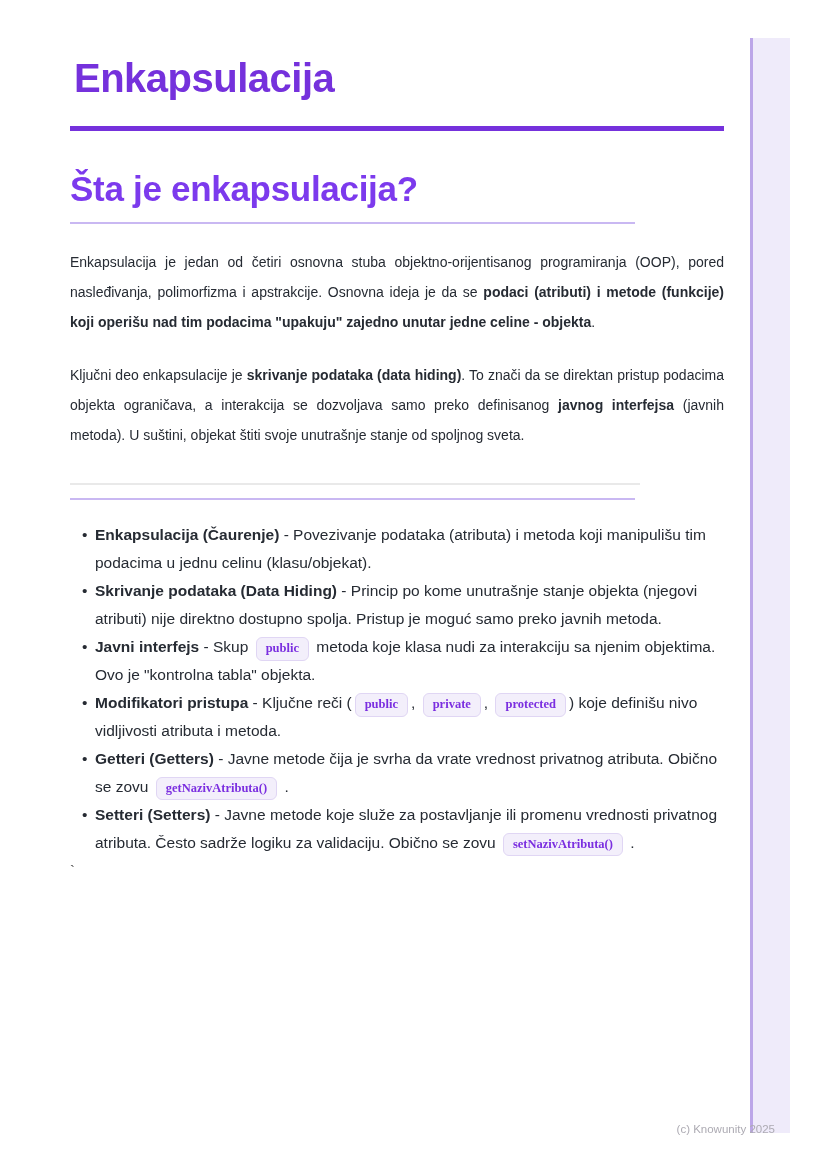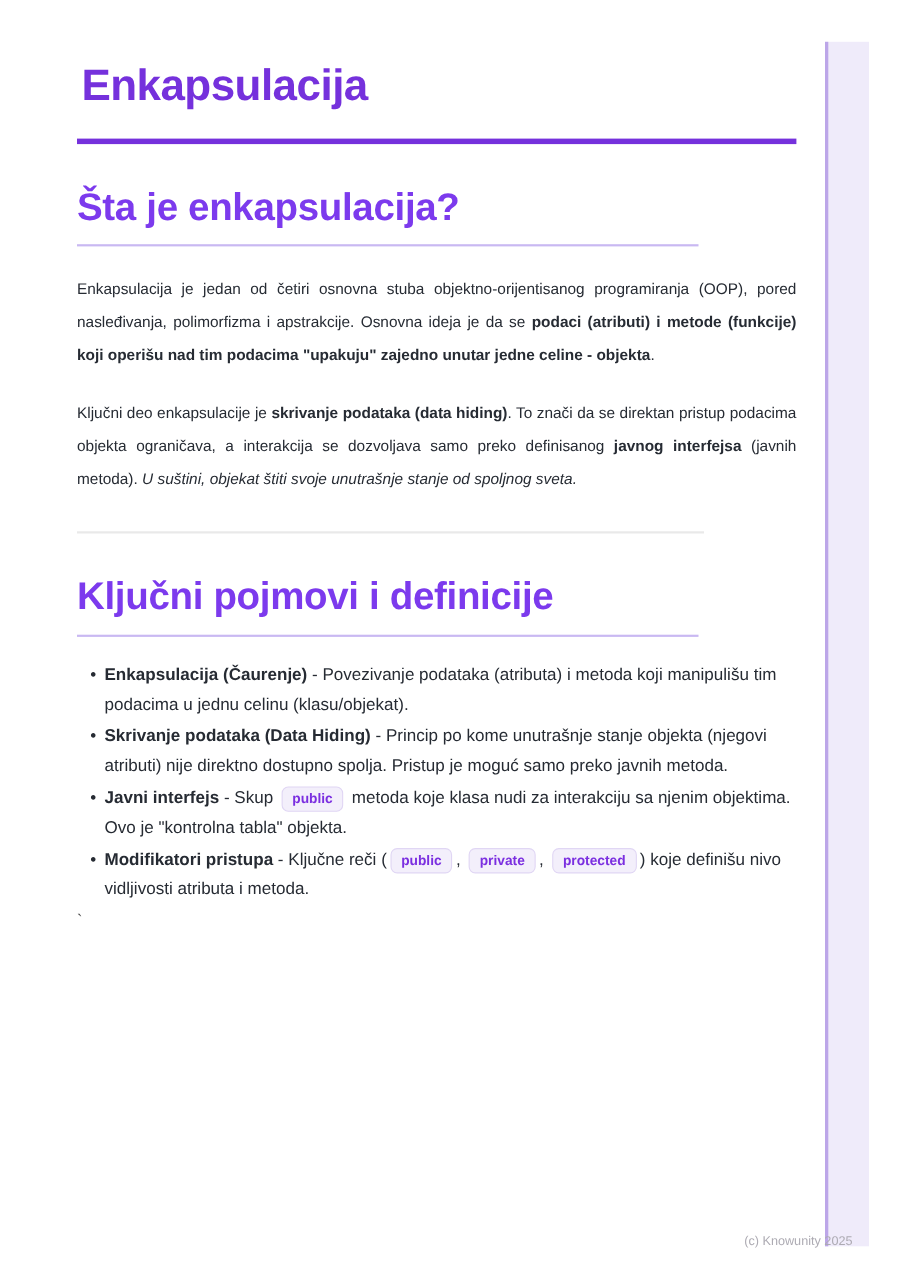--- a/index.html
+++ b/index.html
@@ -94,24 +94,24 @@
   }
   ul.terms-list li::before {
     content: "\2022";
     position: absolute;
     left: 12px;
     top: 0;
     color: var(--body-text, #262b33);
   }
 
   .b { font-weight: 700; }
-  .i { font-style: italic; }
+  .i { }
 
   code.chip {
-    font-family: Liberation Sans, sans-serif;
+    font-family: Liberation Serif, serif;
     font-size: 12.5px;
     font-weight: 700;
     color: var(--chip-text, #7b2fe0);
     background: var(--chip-bg, #f3effb);
     border: 1px solid var(--chip-border, #e0d6f4);
     border-radius: 6px;
     padding: 2px 9px 3px;
     margin: 0 3px;
     white-space: nowrap;
     display: inline-block;
@@ -147,27 +147,28 @@
   <section>
     <h2 class="section-heading">Šta je enkapsulacija?</h2>
     <hr class="heading-rule">
     <p class="body-paragraph"><span>Enkapsulacija je jedan od četiri osnovna stuba objektno-orijentisanog programiranja (OOP), pored nasleđivanja, polimorfizma i apstrakcije. Osnovna ideja je da se </span><span class="b">podaci (atributi) i metode (funkcije) koji operišu nad tim podacima "upakuju" zajedno unutar jedne celine - objekta</span><span>.</span></p>
     <p class="body-paragraph"><span>Ključni deo enkapsulacije je </span><span class="b">skrivanje podataka (data hiding)</span><span>. To znači da se direktan pristup podacima objekta ograničava, a interakcija se dozvoljava samo preko definisanog </span><span class="b">javnog interfejsa</span><span> (javnih metoda). </span><span class="i">U suštini, objekat štiti svoje unutrašnje stanje od spoljnog sveta.</span></p>
   </section>
 
   <hr class="section-divider">
 
   <section>
-    <h2 class="section-heading">Ključni pojmovi i definicije</h2>
     <hr class="heading-rule">
     <ul class="terms-list">
         <li><span class="b">Enkapsulacija (Čaurenje)</span><span> - Povezivanje podataka (atributa) i metoda koji manipulišu tim podacima u jednu celinu (klasu/objekat).</span></li>
         <li><span class="b">Skrivanje podataka (Data Hiding)</span><span> - Princip po kome unutrašnje stanje objekta (njegovi atributi) nije direktno dostupno spolja. Pristup je moguć samo preko javnih metoda.</span></li>
         <li><span class="b">Javni interfejs</span><span> - Skup </span><code class="chip">public</code><span> metoda koje klasa nudi za interakciju sa njenim objektima. Ovo je "kontrolna tabla" objekta.</span></li>
         <li><span class="b">Modifikatori pristupa</span><span> - Ključne reči (</span><code class="chip">public</code><span>, </span><code class="chip">private</code><span>, </span><code class="chip">protected</code><span>) koje definišu nivo vidljivosti atributa i metoda.</span></li>
+        <li><span class="b">Getteri (Getters)</span><span> - Javne metode čija je svrha da vrate vrednost privatnog atributa. Obično se zovu </span><code class="chip">getNazivAtributa()</code><span> .</span></li>
+        <li><span class="b">Setteri (Setters)</span><span> - Javne metode koje služe za postavljanje ili promenu vrednosti privatnog atributa. Često sadrže logiku za validaciju. Obično se zovu </span><code class="chip">setNazivAtributa()</code><span> .</span></li>
       </ul>
   </section>
 
   <div class="stray-char">`</div>
 
 </main>
 
 <div class="page-footer">(c) Knowunity 2025</div>
 
 </body></html>

